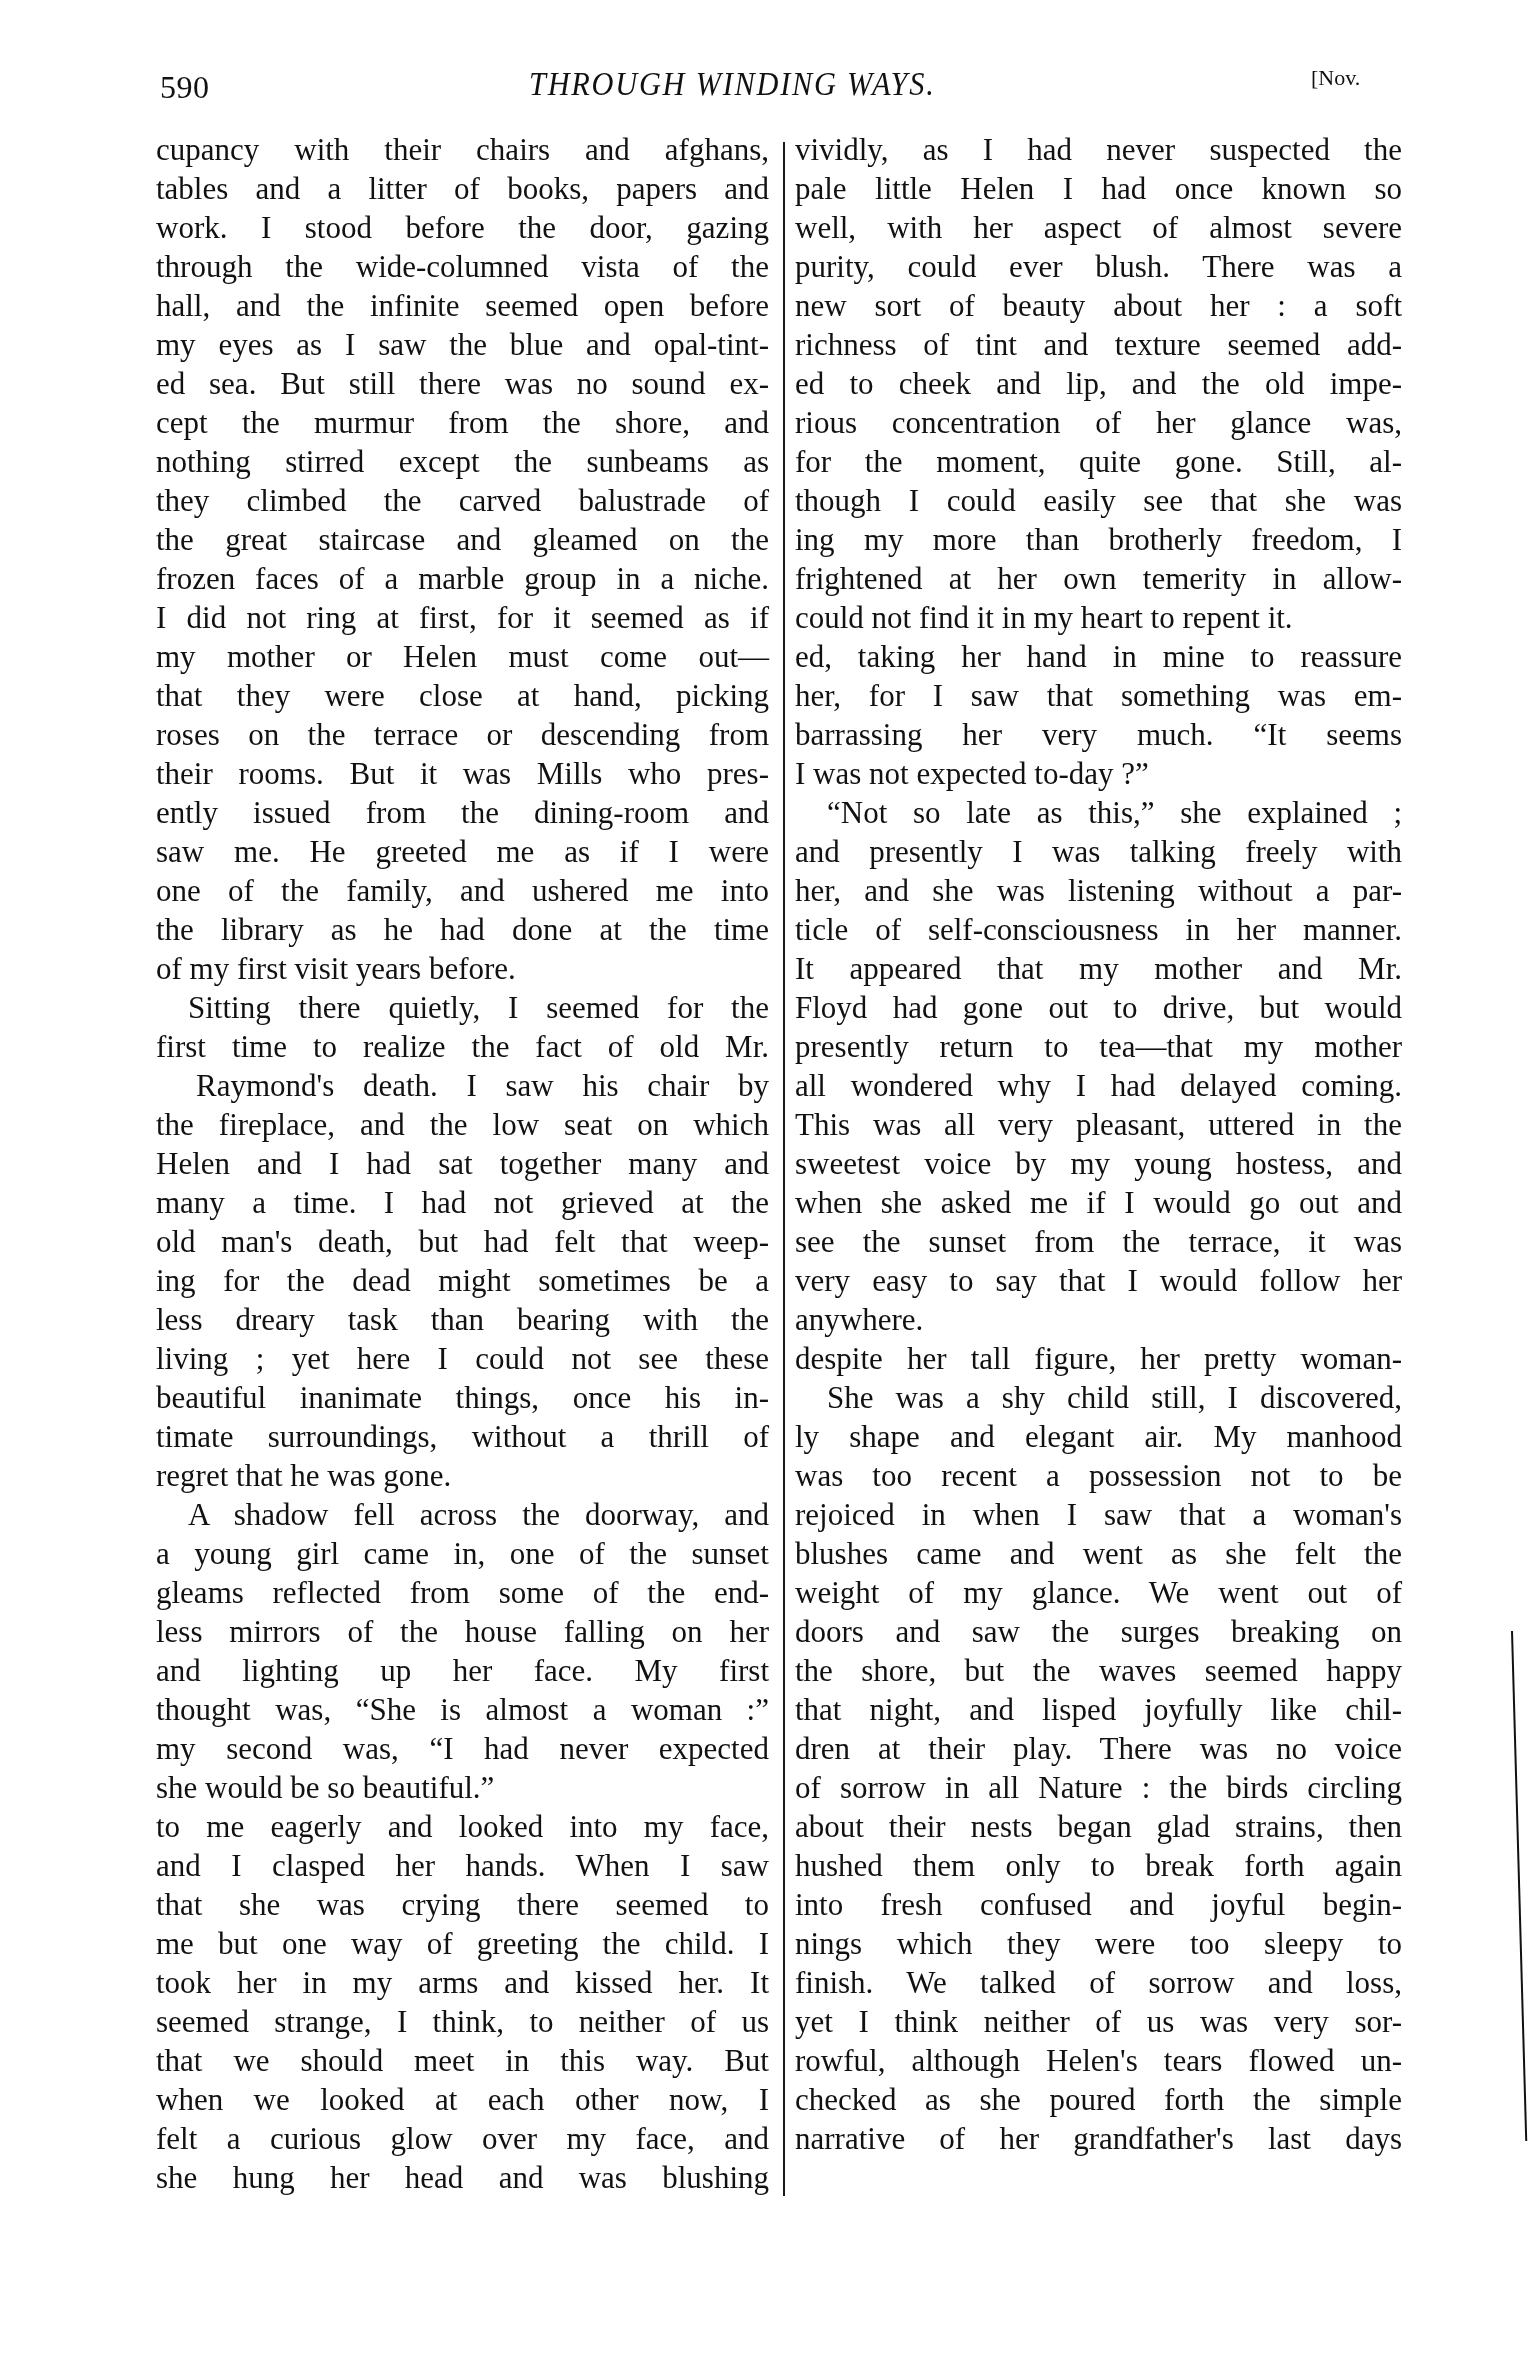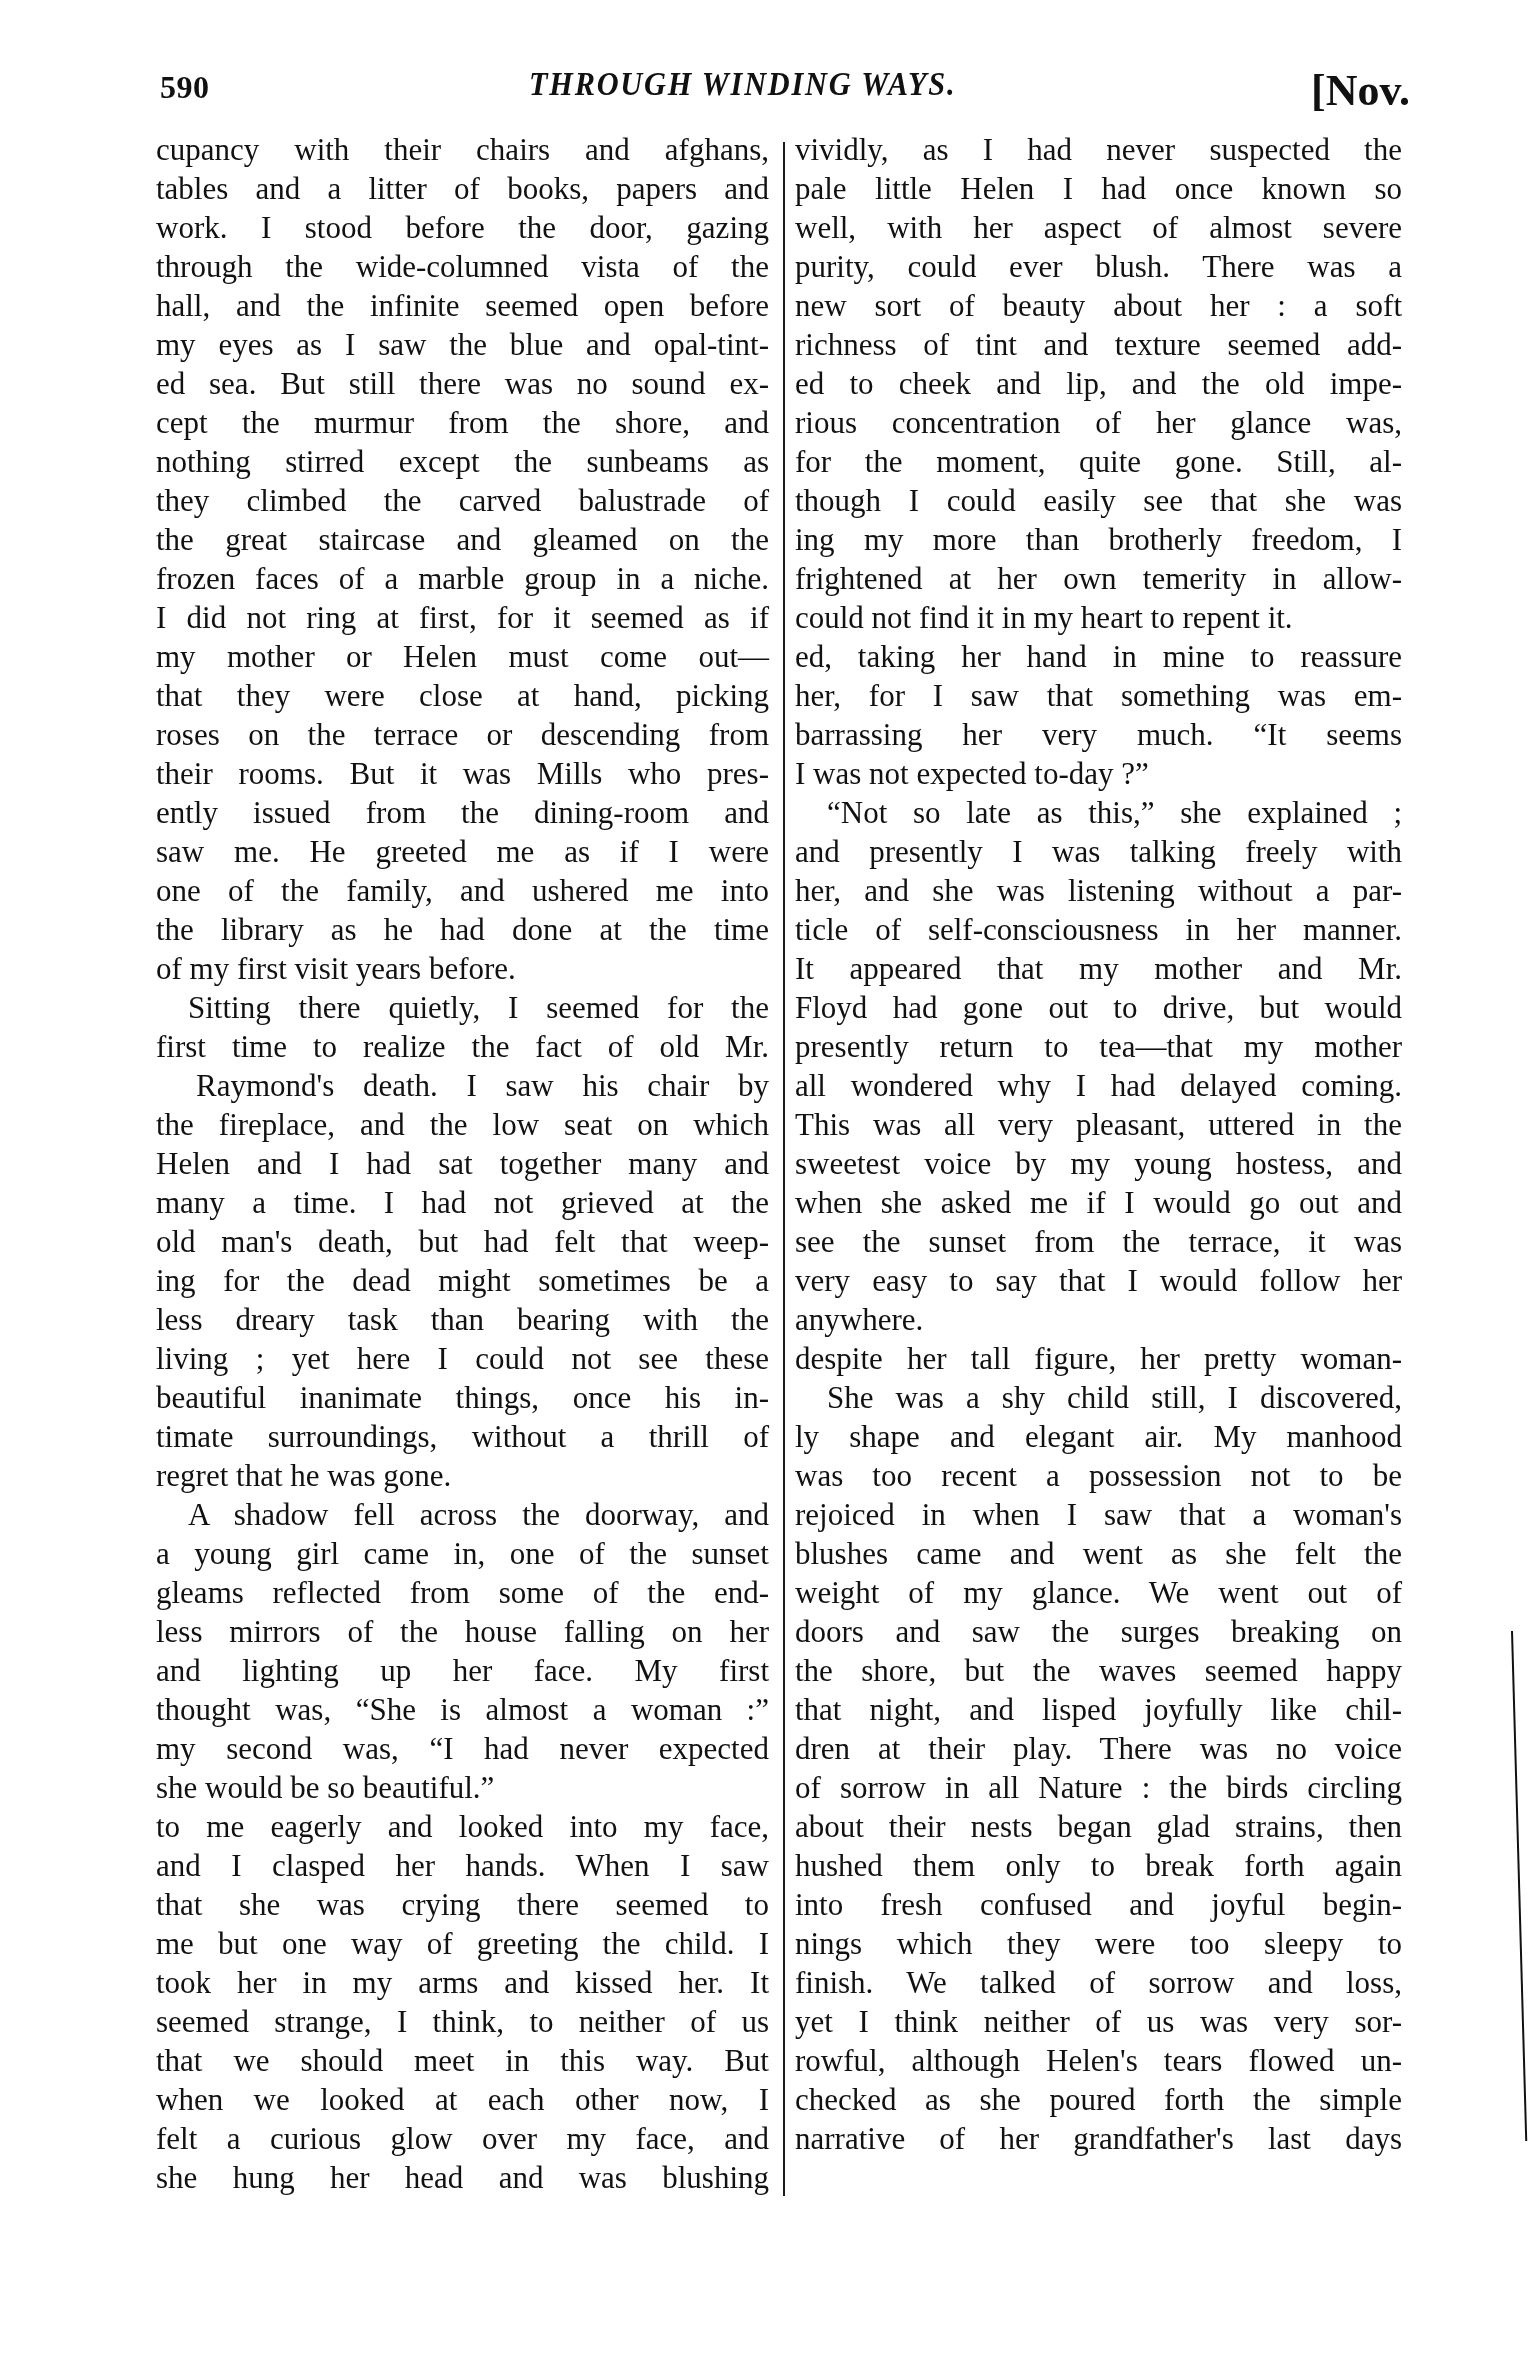--- a/index.html
+++ b/index.html
@@ -1,23 +1,23 @@
 <!DOCTYPE html>
 <html style="font-size:7.8px"><head>
 <meta charset="utf-8">
 <style>
   html, body { margin: 0; padding: 0; background: #ffffff; }
   body { width: 1534px; height: 2377px; position: relative; overflow: hidden;
          font-family: "Liberation Serif", "DejaVu Serif", serif; color: #111111; }
   .page { position: absolute; inset: 0; }
-  .running-head { position: absolute; top: 62px; left: 0; width: 1412px; height: 44px; font-weight: bold; }
+  .running-head { position: absolute; top: 62px; left: 0; width: 1412px; height: 44px; }
   .page-number { position: absolute; left: 160px; top: 6.8px; font-size: 32px; letter-spacing: 0.5px; }
   .running-title { position: absolute; left: 529px; top: 3.9px; font-size: 33px; font-style: italic;
                    letter-spacing: 1.9px; transform: scaleX(0.92); transform-origin: left top; }
-  .running-date { position: absolute; left: 1311px; top: 2.9px; font-size: 44px; }
+  .running-date { position: absolute; left: 1311px; top: 2.9px; font-size: 22px; }
   .column { position: absolute; top: 130px; width: 613px; font-size: 31px; line-height: 39px;
             text-align: justify; hyphens: manual; }
   .col-left { left: 156px; }
   .col-right { left: 795px; width: 607px; }
   .line { display: block; white-space: nowrap; text-align: justify; text-align-last: justify; height: 39px; }
   .line.last { text-align-last: left; }
   .line.indent { padding-left: 32px; }
   .column-rule { position: absolute; left: 783px; top: 142px; width: 1.5px; height: 2054px; background: #1a1a1a; }
   .scan-edge { position: absolute; left: 1511px; top: 1631px; width: 0; height: 510px;
                border-left: 2.4px solid #111; transform: skewX(1.6deg); transform-origin: top left; }

